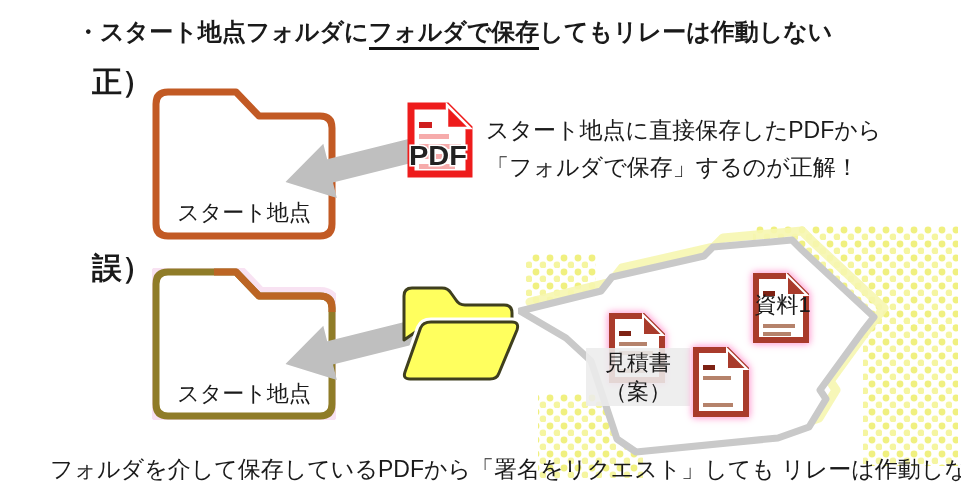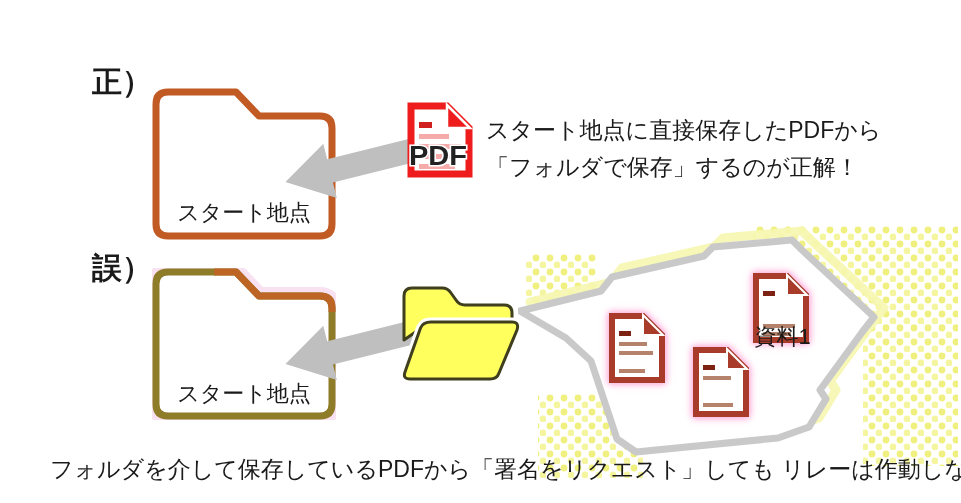--- a/index.html
+++ b/index.html
@@ -23,29 +23,32 @@
   #caption{left:486px;top:112px;font-size:23px;line-height:37px;font-weight:500;white-space:nowrap;}
   #burst{left:518px;top:226px;}
   #yellow-folder{left:398px;top:282px;}
   .doc{filter:drop-shadow(0 0 3px #ffb3dd) drop-shadow(0 0 3px #ffb3dd);}
   #doc1{left:608px;top:312px;}
   #doc2{left:692px;top:346px;}
   #doc3{left:752px;top:272px;}
   .doc-label{font-size:22px;font-weight:500;text-align:center;line-height:29px;}
   #doc1-label{left:586px;top:348px;width:104px;background:rgba(236,236,236,0.88);}
   #doc2-label{left:676px;top:385px;width:90px;}
-  #doc3-label{left:740px;top:322px;width:85px;}
+  #doc3-label{left:740px;top:290px;width:85px;}
   #footer{left:0;top:454px;width:100%;padding-left:50px;box-sizing:border-box;
           text-align:center;font-size:23px;font-weight:500;white-space:nowrap;}
 </style>
 </head>
 <body>
 
 <div id="stage">
 
+  <div id="title" class="abs">
+    <span>・スタート地点フォルダに</span><span class="ul">フォルダで保存</span><span>してもリレーは作動しない</span>
+  </div>
 
   <div id="correct-label" class="abs sec-label">正）</div>
 
   <svg id="folder1-svg" class="abs" width="184" height="152" viewBox="0 0 184 152">
     <path d="M16,4 H84 L107,28 H168 Q180,28 180,40 V136 Q180,148 168,148 H16 Q4,148 4,136 V16 Q4,4 16,4 Z" fill="#ffffff" stroke="#c25a24" stroke-width="7" stroke-linejoin="round"></path>
   </svg>
   <div id="folder1-label" class="abs folder-label">スタート地点</div>
 
   <svg id="arrow1" class="abs arrow" viewBox="0 0 165 62">
     <polygon points="0,31 46,3 46,19 165,19 147,31 165,43 46,43 46,59" fill="#bfbfbf"></polygon>
@@ -102,20 +105,24 @@
   </svg>
 
   <svg id="doc1" class="abs doc" width="58" height="72" viewBox="0 0 58 72">
     <path d="M4,4 H35 L54,23 V68 H4 Z" fill="#ffffff" stroke="#a93b2b" stroke-width="6"></path>
     <polygon points="35,3 55,23 35,23" fill="#a93b2b" stroke="#ffffff" stroke-width="2"></polygon>
     <rect x="11" y="19" width="12" height="5" fill="#7e2214"></rect>
     <rect x="11" y="30" width="28" height="4" fill="#b5826b"></rect>
     <rect x="11" y="39" width="34" height="4" fill="#b5826b"></rect>
     <rect x="11" y="57" width="26" height="4" fill="#b5826b"></rect>
   </svg>
+  <div id="doc1-label" class="abs doc-label">
+    <div>見積書</div>
+    <div>（案）</div>
+  </div>
 
   <svg id="doc2" class="abs doc" width="58" height="72" viewBox="0 0 58 72">
     <path d="M4,4 H35 L54,23 V68 H4 Z" fill="#ffffff" stroke="#a93b2b" stroke-width="6"></path>
     <polygon points="35,3 55,23 35,23" fill="#a93b2b" stroke="#ffffff" stroke-width="2"></polygon>
     <rect x="11" y="19" width="12" height="5" fill="#7e2214"></rect>
     <rect x="11" y="30" width="28" height="4" fill="#b5826b"></rect>
     <rect x="11" y="57" width="30" height="4" fill="#b5826b"></rect>
   </svg>
 
   <svg id="doc3" class="abs doc" width="58" height="72" viewBox="0 0 58 72">

